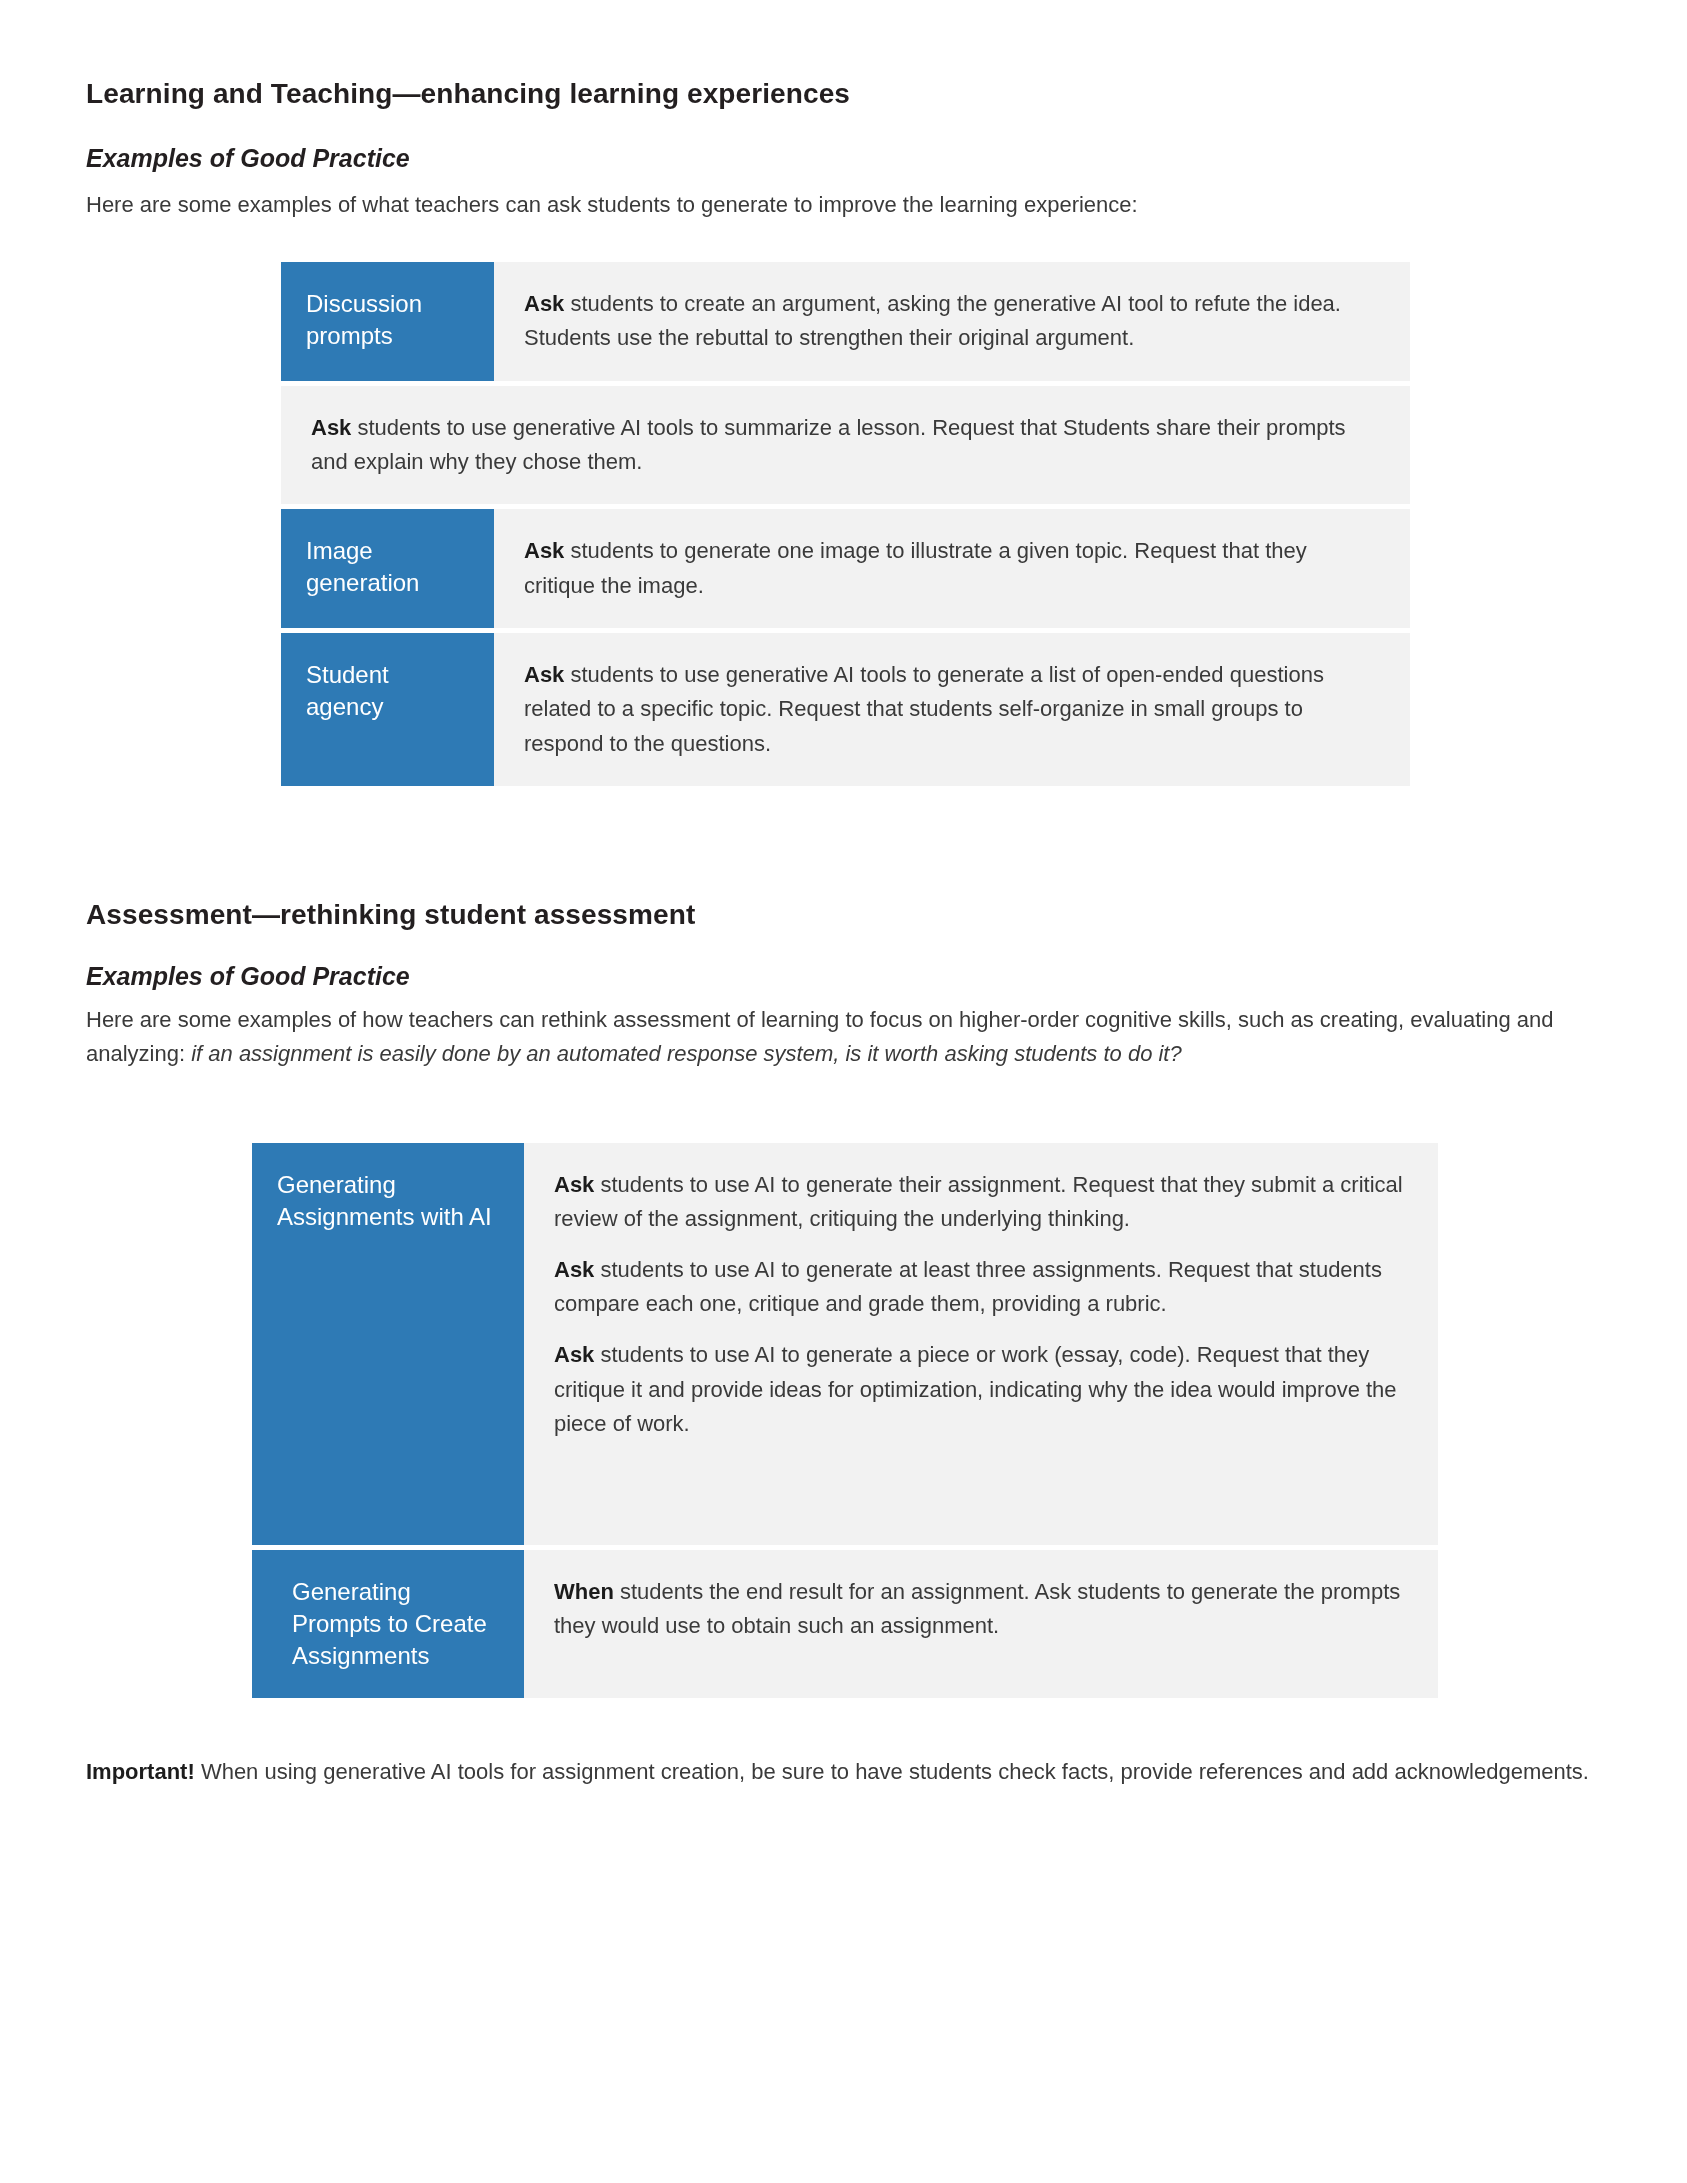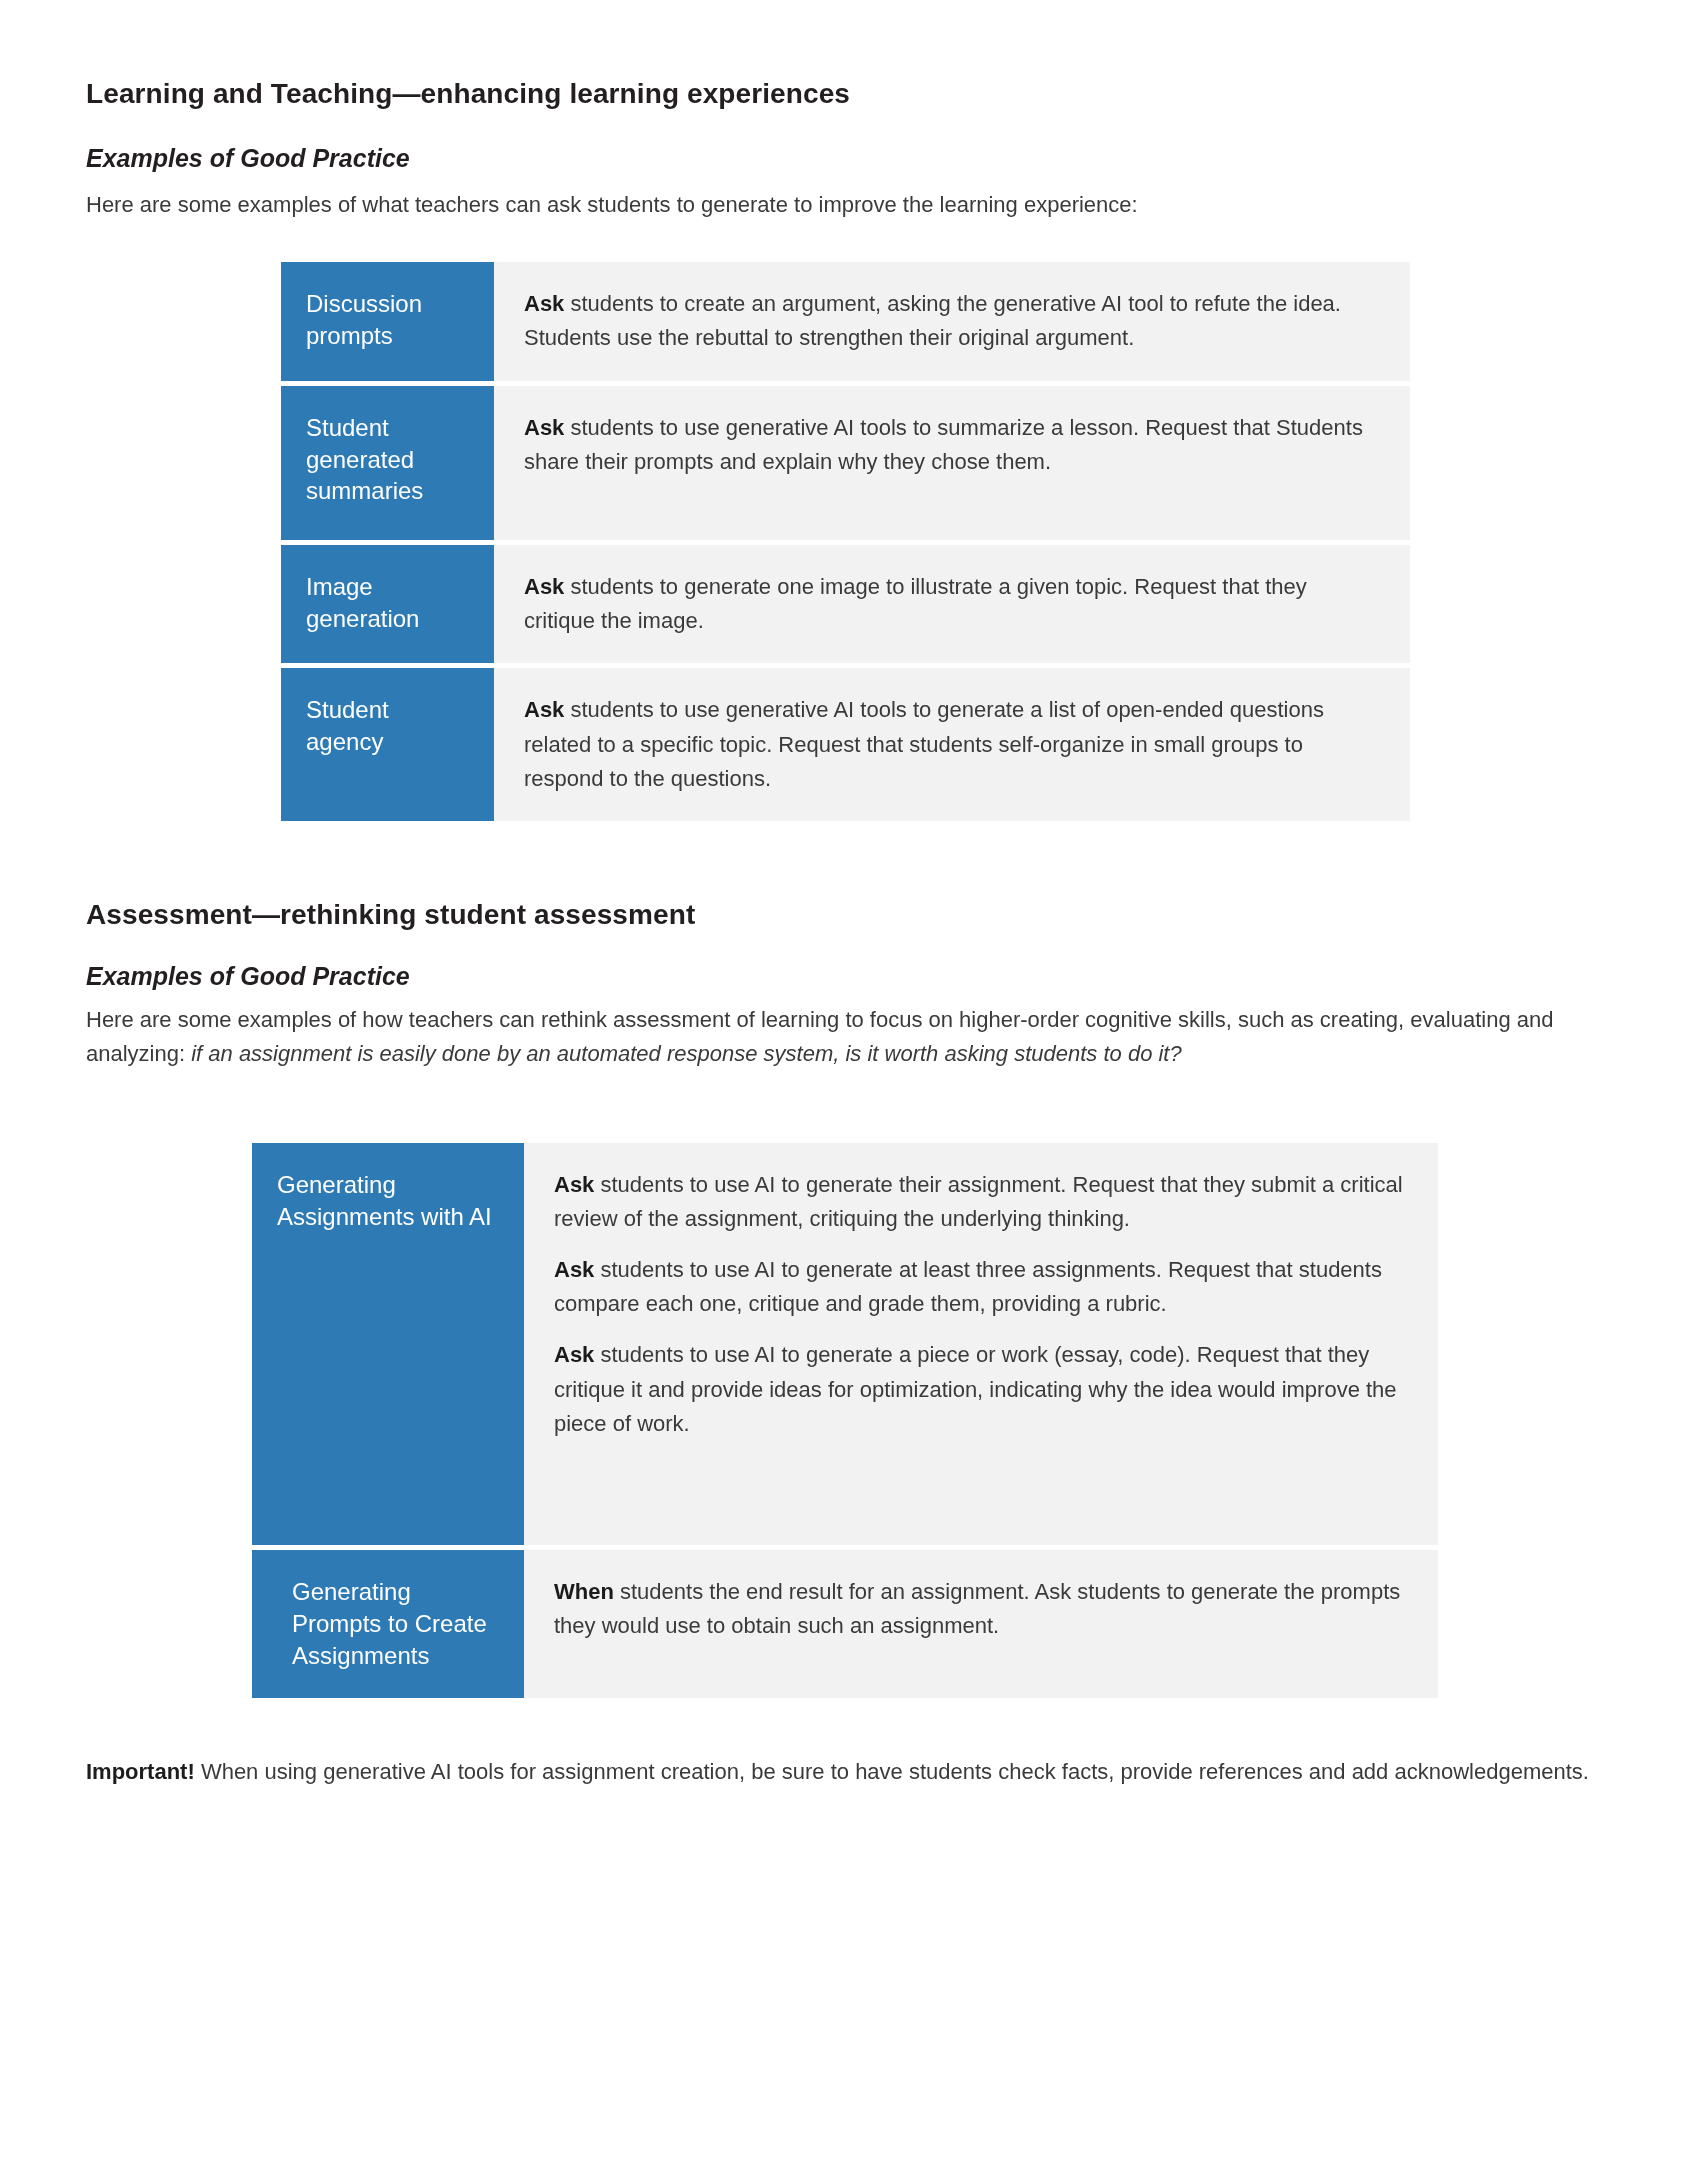--- a/index.html
+++ b/index.html
@@ -140,21 +140,20 @@
   <div class="gp-table blk" id="table1">
 
     <div class="gp-row r1">
       <div class="gp-label">Discussion prompts</div>
       <div class="gp-body">
         <p><b>Ask</b><span> students to create an argument, asking the generative AI tool to refute the idea. Students use the rebuttal to strengthen their original argument.</span></p>
       </div>
     </div>
 
     <div class="gp-row r2">
-      <div class="gp-label">Student generated summaries</div>
       <div class="gp-body">
         <p><b>Ask</b><span> students to use generative AI tools to summarize a lesson. Request that Students share their prompts and explain why they chose them.</span></p>
       </div>
     </div>
 
     <div class="gp-row r4">
       <div class="gp-label">Image generation</div>
       <div class="gp-body">
         <p><b>Ask</b><span> students to generate one image to illustrate a given topic. Request that they critique the image.</span></p>
       </div>

